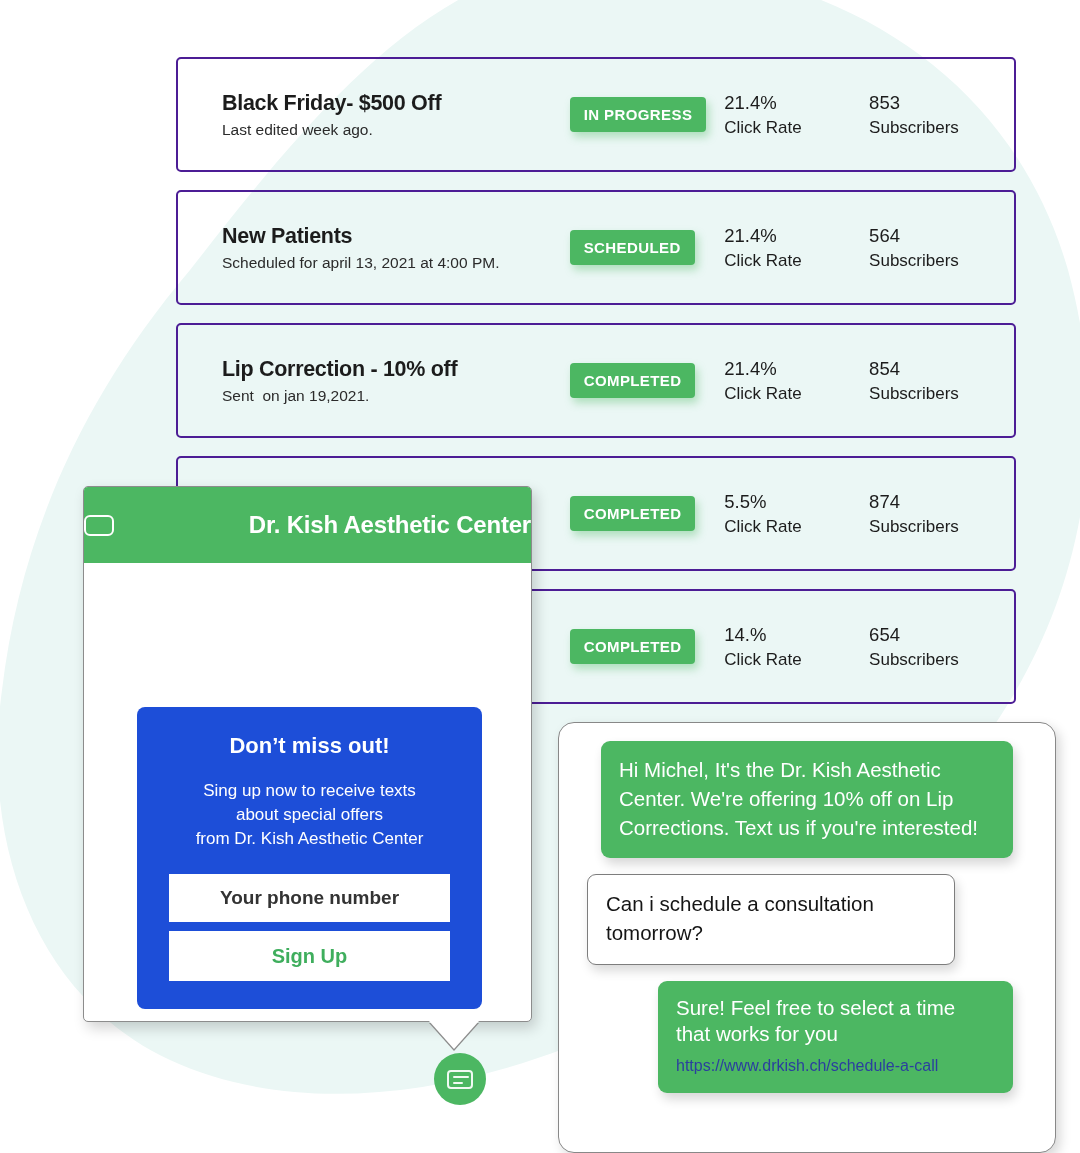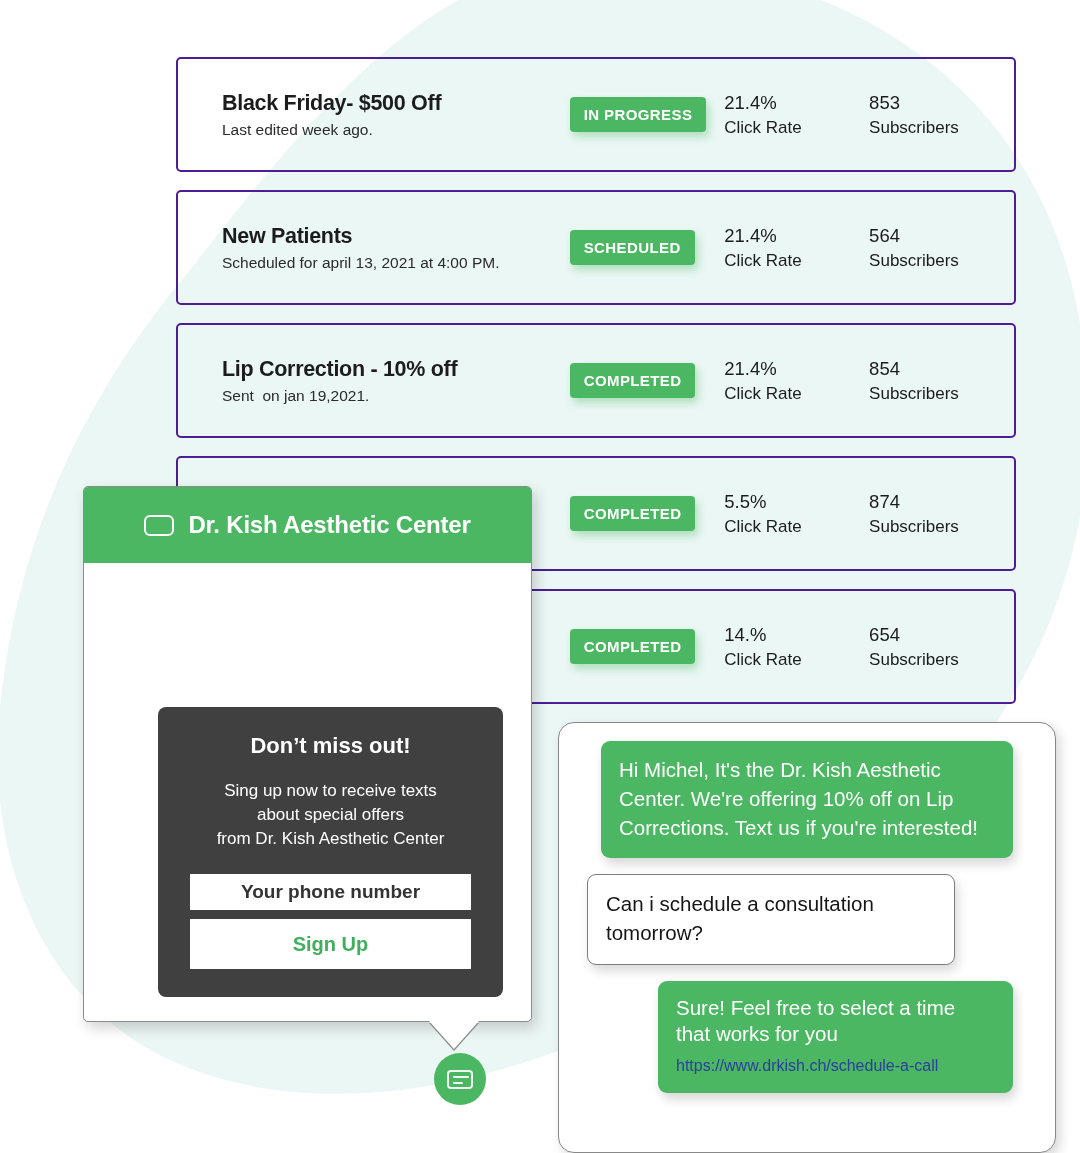--- a/index.html
+++ b/index.html
@@ -74,46 +74,45 @@
     border-radius:5px;
     box-shadow:4px 6px 14px rgba(0,0,0,0.18);
     z-index:5;
     overflow:hidden;
   }
   .widget-head {
     height:76px;
     background:#4CB762;
     display:flex;
     align-items:center;
-    justify-content:center;
+    justify-content:space-between;
     gap:14px;
   }
   .widget-head .title {
     color:#ffffff;
     font-size:24px;
     font-weight:bold;
     letter-spacing:-0.2px;
   }
   .msg-glyph { width:30px; height:21px; border:2.5px solid #ffffff; border-radius:6px; }
 
   .promo {
     position:absolute;
     left:53px; top:220px;
     width:345px;
-    background:#404040;
+    background:#1d4ed8;
     border-radius:8px;
     padding:26px 32px 28px;
     text-align:center;
-    margin-left:21px;
   }
   .promo h3 { color:#ffffff; font-size:22px; font-weight:bold; margin-bottom:20px; }
   .promo p { color:#ffffff; font-size:17px; line-height:1.42; white-space:pre-line; margin-bottom:23px; }
   .promo .field {
     background:#ffffff;
-    height:36px;
+    height:48px;
     display:flex; align-items:center; justify-content:center;
     font-size:19px; font-weight:bold; color:#333333;
     margin-bottom:9px;
   }
   .promo .signup {
     background:#ffffff;
     height:50px;
     display:flex; align-items:center; justify-content:center;
     font-size:20px; font-weight:bold; color:#3fae5d;
   }

